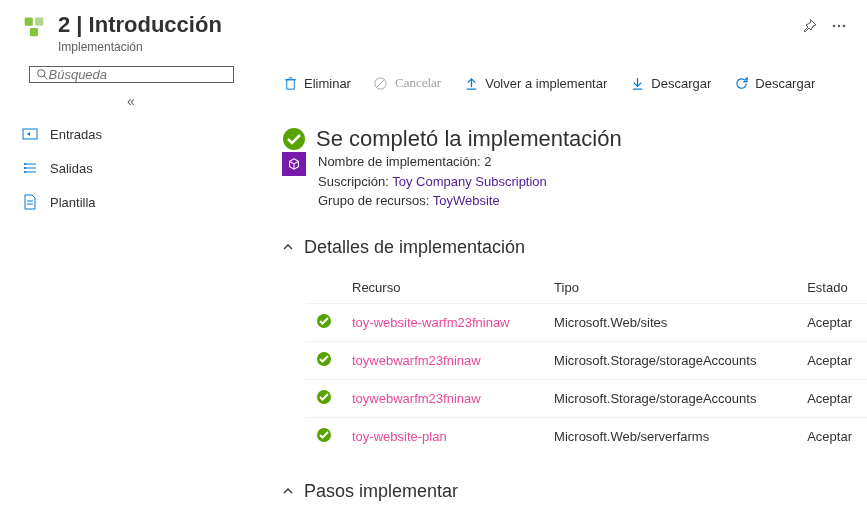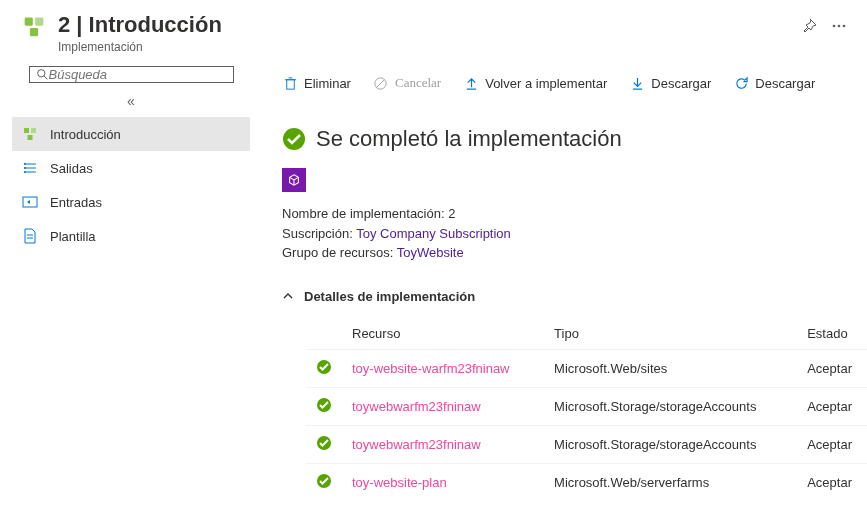--- a/index.html
+++ b/index.html
@@ -30,29 +30,29 @@
   
   .toolbar { display: flex; align-items: center; gap: 22px; height: 42px; }
   .tool-item { display: flex; align-items: center; gap: 6px; cursor: pointer; font-size: 13px; }
   .tool-item.disabled { color: #a19f9d; cursor: default; font-family: Liberation Serif, serif; }
   .tool-icon { width: 16px; height: 16px; display: inline-flex; align-items: center; justify-content: center; }
   
   .status-row { display: flex; align-items: center; margin-top: 22px; }
   .status-check { width: 24px; height: 24px; margin-right: 10px; }
   .status-title { font-size: 22px; font-weight: 400; }
   
-  .meta-row { display: flex; align-items: flex-start; margin-top: 16px; gap: 12px; flex-direction: column; }
+  .meta-row { display: flex; align-items: flex-start; gap: 12px; }
   .meta-icon { width: 24px; height: 24px; background: #7719aa; display: flex; align-items: center; justify-content: center; }
   .meta-text { font-size: 13px; line-height: 1.5; }
   .meta-link { color: #4c1d95; cursor: pointer; }
   
   .section { margin-top: 26px; }
   .section-header { display: flex; align-items: center; gap: 10px; cursor: pointer; margin-bottom: 14px; }
   .chevron { width: 12px; height: 12px; display: inline-flex; align-items: center; justify-content: center; }
-  .section-title { font-size: 13px; font-weight: 700; }
+  .section-title { font-size: 18px; font-weight: 400; }
   
   .table { width: 100%; border-collapse: collapse; margin-left: 24px; }
   .table th { text-align: left; font-weight: 400; font-size: 13px; padding: 8px 10px; }
   .table td { padding: 9px 10px; font-size: 13px; border-top: 1px solid #f3f2f1; }
   .status-ok { width: 16px; height: 16px; display: inline-block; }
   .res-link { color: #ec4899; cursor: pointer; }
   
   svg { display: block; }
 </style>
 </head>
@@ -94,51 +94,41 @@
       <div class="search-box">
         <svg width="13" height="13" viewBox="0 0 16 16">
             <circle cx="6.5" cy="6.5" r="4.5" fill="none" stroke="#605e5c" stroke-width="1.2"></circle>
             <line x1="10" y1="10" x2="14" y2="14" stroke="#605e5c" stroke-width="1.2"></line>
           </svg>
         <input type="text" placeholder="Búsqueda" style="">
       </div>
       <span class="collapse-btn">«</span>
     </div>
     <ul class="nav">
-      <li class="active">
+      <li>
         <span class="nav-icon">
           <svg viewBox="0 0 16 16" width="16" height="16">
-              <rect x="2" y="2" width="5" height="5" fill="#86c440"></rect>
-              <rect x="9" y="2" width="5" height="5" fill="#b1d98b"></rect>
-              <rect x="5.5" y="9" width="5" height="5" fill="#86c440"></rect>
-            </svg>
-        </span>
-        <span class="nav-label">Introducción</span>
+              <rect x="1" y="3" width="14" height="10" fill="none" stroke="#0078d4" stroke-width="1"></rect>
+              <path d="M5 8l3-2v4z" fill="#0078d4"></path>
+            </svg>
+        </span>
+        <span class="nav-label">Entradas</span>
       </li>
       <li>
         <span class="nav-icon">
           <svg viewBox="0 0 16 16" width="16" height="16">
               <line x1="2" y1="4" x2="14" y2="4" stroke="#0078d4"></line>
               <line x1="2" y1="8" x2="14" y2="8" stroke="#0078d4"></line>
               <line x1="2" y1="12" x2="14" y2="12" stroke="#0078d4"></line>
               <circle cx="3" cy="4" r="1" fill="#0078d4"></circle>
               <circle cx="3" cy="8" r="1" fill="#0078d4"></circle>
               <circle cx="3" cy="12" r="1" fill="#0078d4"></circle>
             </svg>
         </span>
         <span class="nav-label">Salidas</span>
-      </li>
-      <li>
-        <span class="nav-icon">
-          <svg viewBox="0 0 16 16" width="16" height="16">
-              <rect x="1" y="3" width="14" height="10" fill="none" stroke="#0078d4" stroke-width="1"></rect>
-              <path d="M5 8l3-2v4z" fill="#0078d4"></path>
-            </svg>
-        </span>
-        <span class="nav-label">Entradas</span>
       </li>
       <li>
         <span class="nav-icon">
           <svg viewBox="0 0 16 16" width="16" height="16">
               <path d="M3 1h7l3 3v11H3z" fill="none" stroke="#0078d4" stroke-width="1"></path>
               <line x1="5" y1="7" x2="11" y2="7" stroke="#0078d4"></line>
               <line x1="5" y1="10" x2="11" y2="10" stroke="#0078d4"></line>
             </svg>
         </span>
         <span class="nav-label">Plantilla</span>

